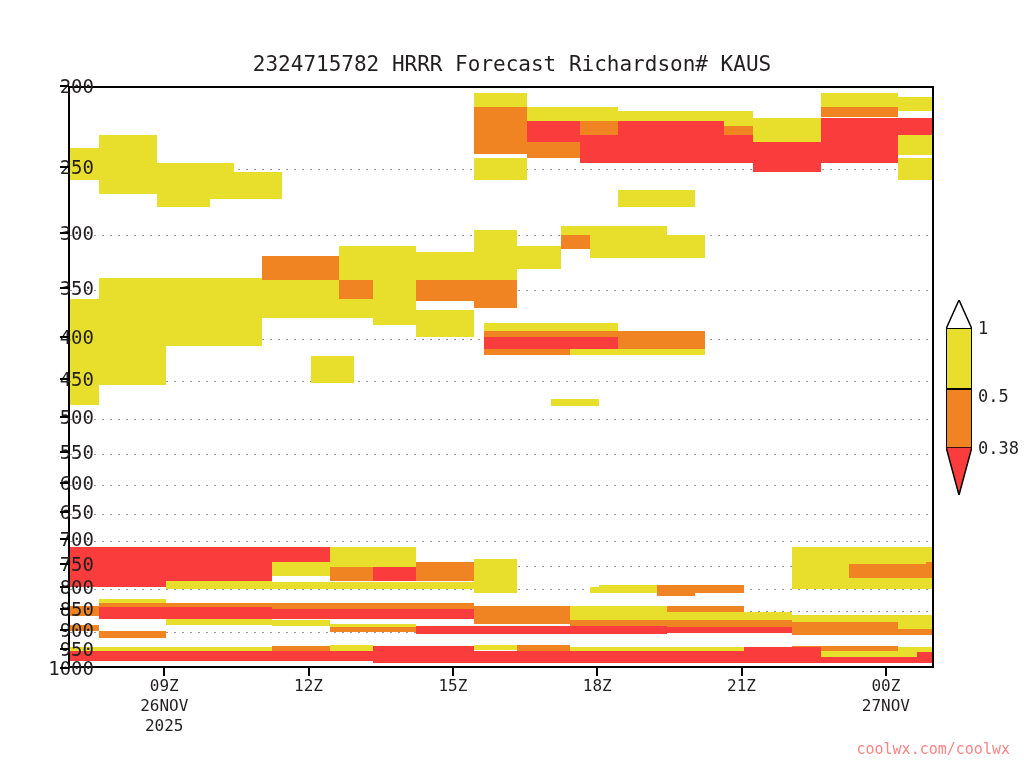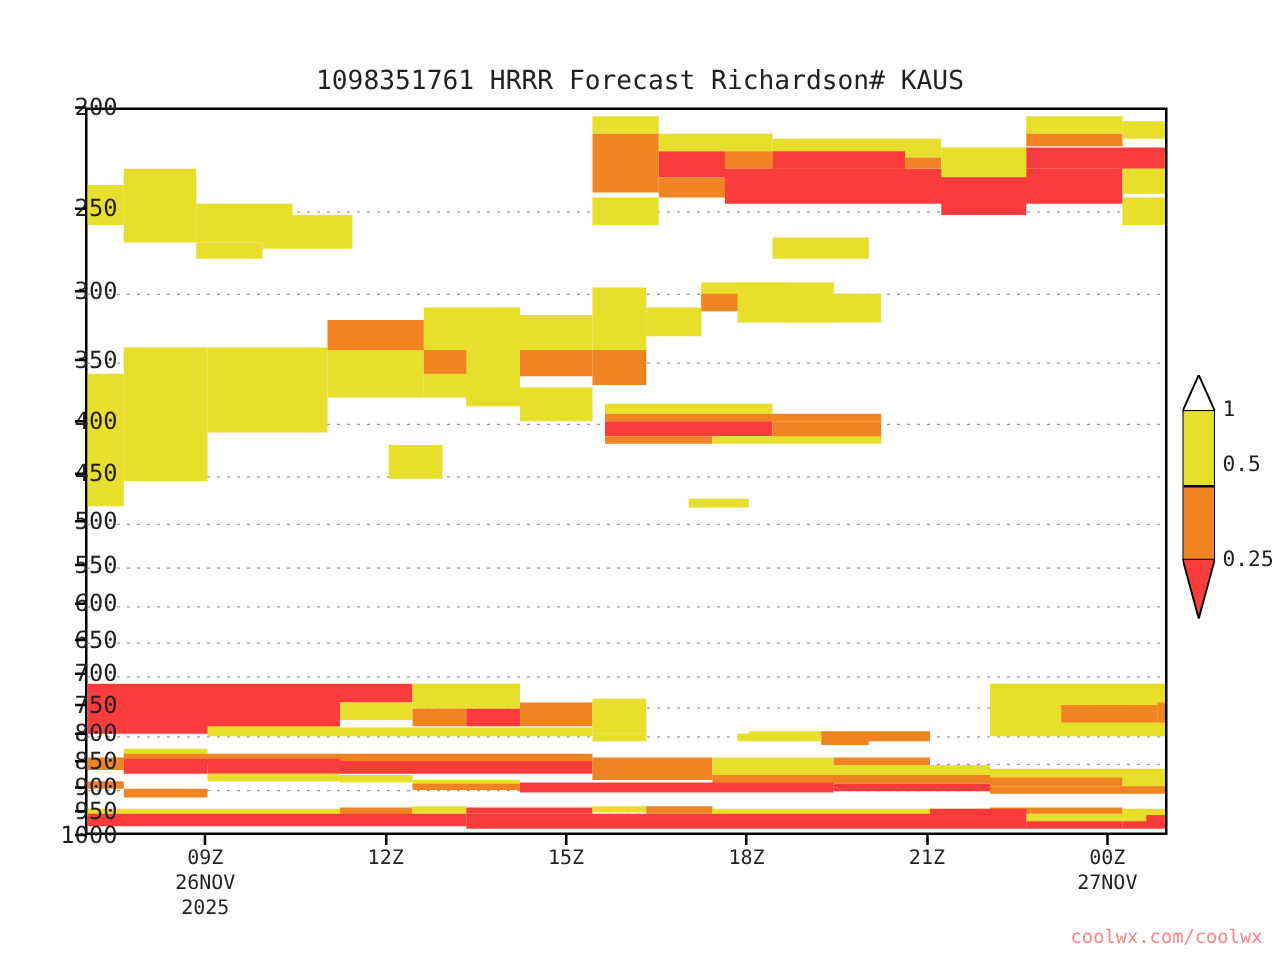--- a/index.html
+++ b/index.html
@@ -35,21 +35,21 @@
   .cb-div{position:absolute;left:0;width:100%;height:1.5px;background:#000;}
   .cb-label{position:absolute;left:32px;font-size:17px;color:#231f20;transform:translateY(-50%);}
   #cb-top-arrow{position:absolute;left:0;top:0;width:26px;height:29px;}
   #cb-bot-arrow{position:absolute;left:0;top:147px;width:26px;height:48px;}
 </style>
 </head>
 <body>
 
 <div id="root">
 
-  <div id="chart-title">1098351761 HRRR Forecast Richardson# KAUS</div>
+  <div id="chart-title">2324715782 HRRR Forecast Richardson# KAUS</div>
 
   <div id="plot-frame">
     <div id="cells">
         <div class="gridline" style="top: 80.6925px;"></div>
         <div class="gridline" style="top: 146.623px;"></div>
         <div class="gridline" style="top: 202.367px;"></div>
         <div class="gridline" style="top: 250.654px;"></div>
         <div class="gridline" style="top: 293.246px;"></div>
         <div class="gridline" style="top: 331.346px;"></div>
         <div class="gridline" style="top: 365.812px;"></div>
@@ -185,22 +185,22 @@
     </svg>
     <div id="cb-body">
         <div class="cb-seg" style="top: 0%; height: 50%; background: rgb(232, 222, 44);"></div>
         <div class="cb-seg" style="top: 50%; height: 50%; background: rgb(240, 132, 35);"></div>
         <div class="cb-div" style="top: 50%;"></div>
       </div>
     <svg id="cb-bot-arrow" viewBox="0 0 26 48" preserveAspectRatio="none">
       <polygon points="0,0 26,0 13,48" fill="#fa3c3c" stroke="#000" stroke-width="1.5"></polygon>
     </svg>
   <div class="cb-label" style="top: 28px;">1</div>
-      <div class="cb-label" style="top: 72px;">0.5</div>
-      <div class="cb-label" style="top: 148px;">0.25</div>
+      <div class="cb-label" style="top: 96px;">0.5</div>
+      <div class="cb-label" style="top: 148px;">0.38</div>
     </div>
 
 <div class="ytick-label" style="top: 86px;">200</div>
     <div class="ytick-mark" style="left: 60px; top: 85px;"></div>
     <div class="ytick-label" style="top: 166.692px;">250</div>
     <div class="ytick-mark" style="left: 60px; top: 165.692px;"></div>
     <div class="ytick-label" style="top: 232.623px;">300</div>
     <div class="ytick-mark" style="left: 60px; top: 231.623px;"></div>
     <div class="ytick-label" style="top: 288.367px;">350</div>
     <div class="ytick-mark" style="left: 60px; top: 287.367px;"></div>

